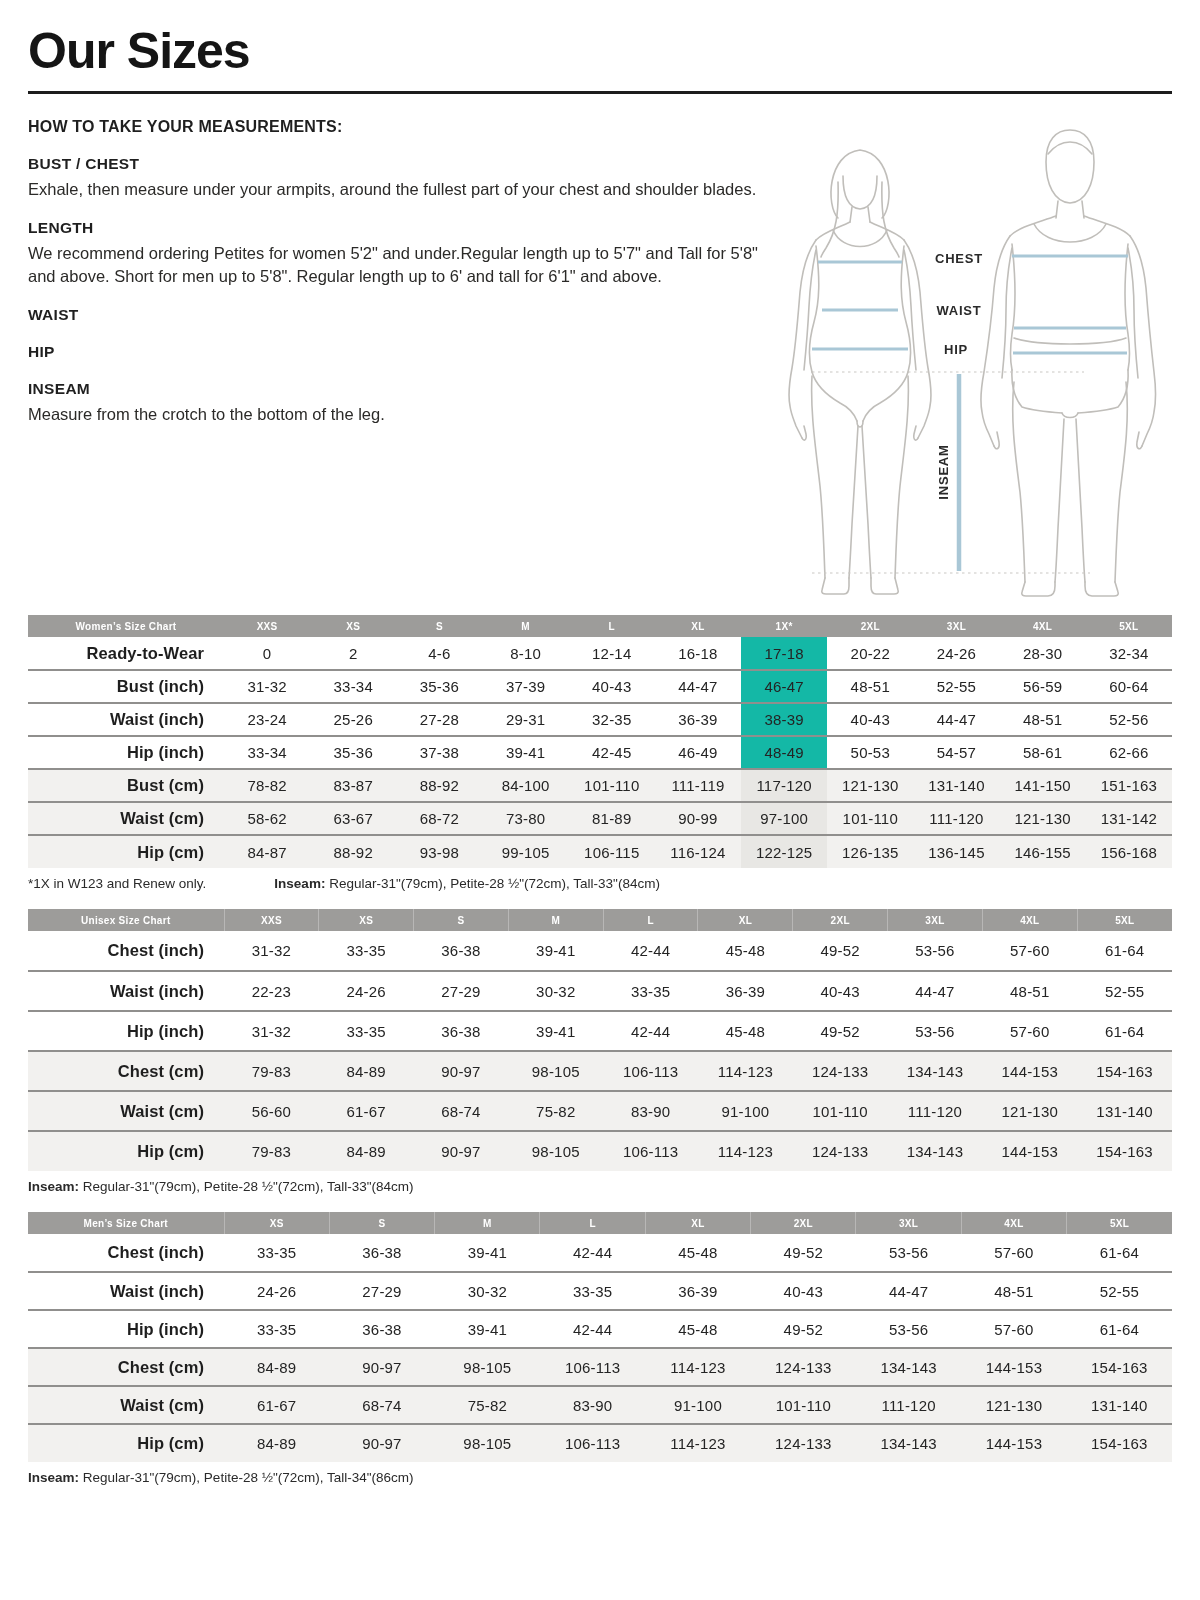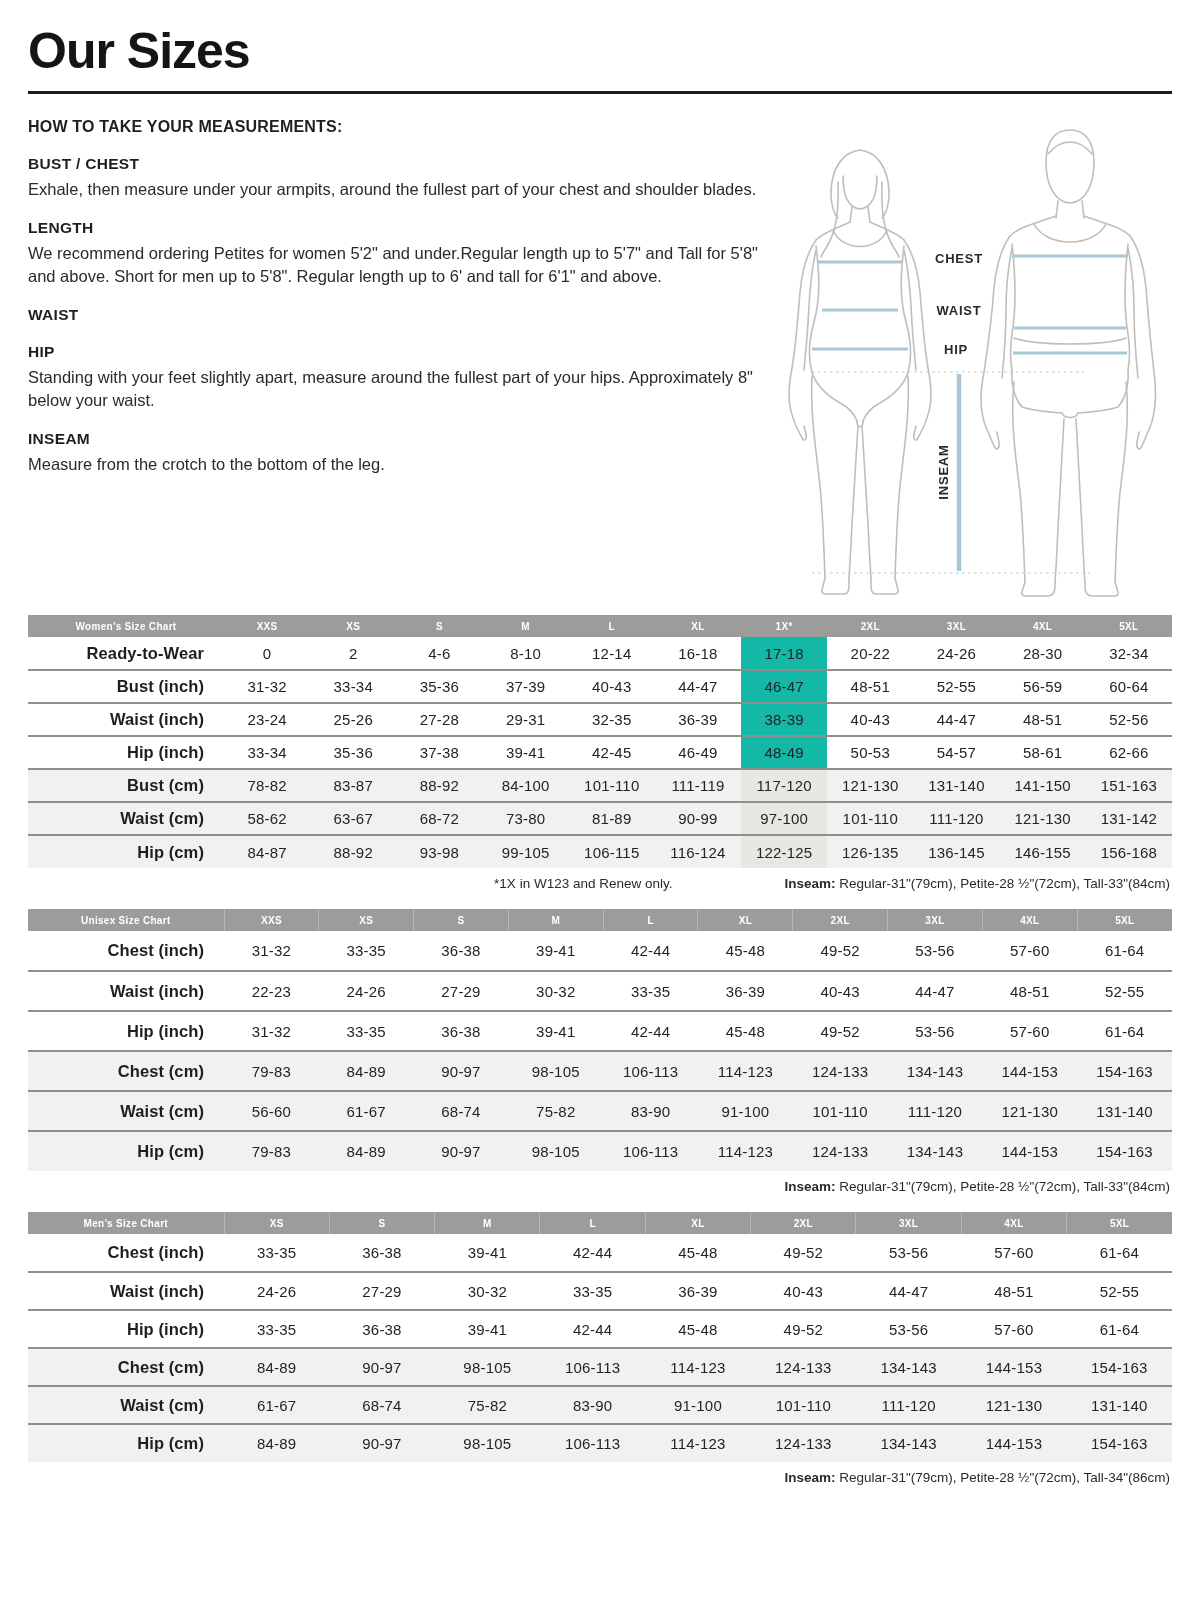--- a/index.html
+++ b/index.html
@@ -78,22 +78,21 @@
     letter-spacing:0.1px;
   }
   .size-table tr.cm-row td { background:#f2f1ef; }
   .size-table td.hl { background:#14b8a6; }
   .size-table tr.cm-row td.hl { background:#e8e7e4; }
   .chart-women td { height:33px; }
   .chart-unisex td { height:40px; }
   .chart-men td { height:38px; }
   .chart-footnote {
     display:flex;
-    justify-content:flex-end;
-    column-gap:112px;
+    column-gap:68px;
     font-size:13.5px;
     color:#2a2a2a;
     padding:8px 2px 0 0;
     line-height:1.2;
   }
   .chart-footnote .inseam-label { font-weight:700; }
   .chart-block { margin-bottom:17px; }
   .chart-block.last { margin-bottom:18px; }
   
   .fig-label {
@@ -119,21 +118,20 @@
           </div>
           <div class="measure-section">
             <div class="measure-heading">LENGTH</div>
             <div class="measure-body">We recommend ordering Petites for women 5'2" and under.Regular length up to 5'7" and Tall for 5'8" and above. Short for men up to 5'8". Regular length up to 6' and tall for 6'1" and above.</div>
           </div>
           <div class="measure-section">
             <div class="measure-heading">WAIST</div>
           </div>
           <div class="measure-section">
             <div class="measure-heading">HIP</div>
-            <div class="measure-body">Standing with your feet slightly apart, measure around the fullest part of your hips. Approximately 8" below your waist.</div>
           </div>
           <div class="measure-section">
             <div class="measure-heading">INSEAM</div>
             <div class="measure-body">Measure from the crotch to the bottom of the leg.</div>
           </div>
         </div>
     </div>
 
     <div class="figure-wrap">
       <svg width="386" height="486" viewBox="0 0 386 486">

